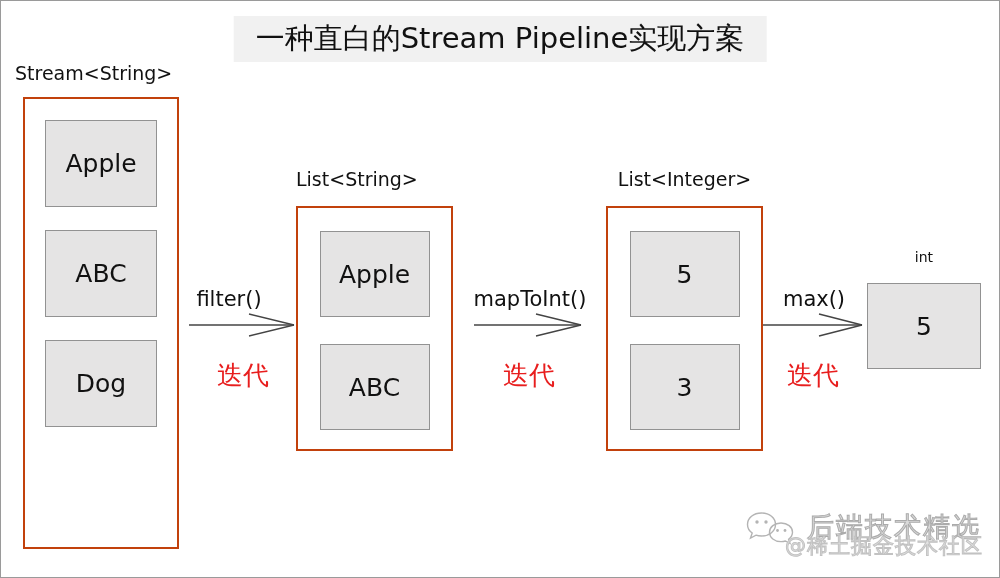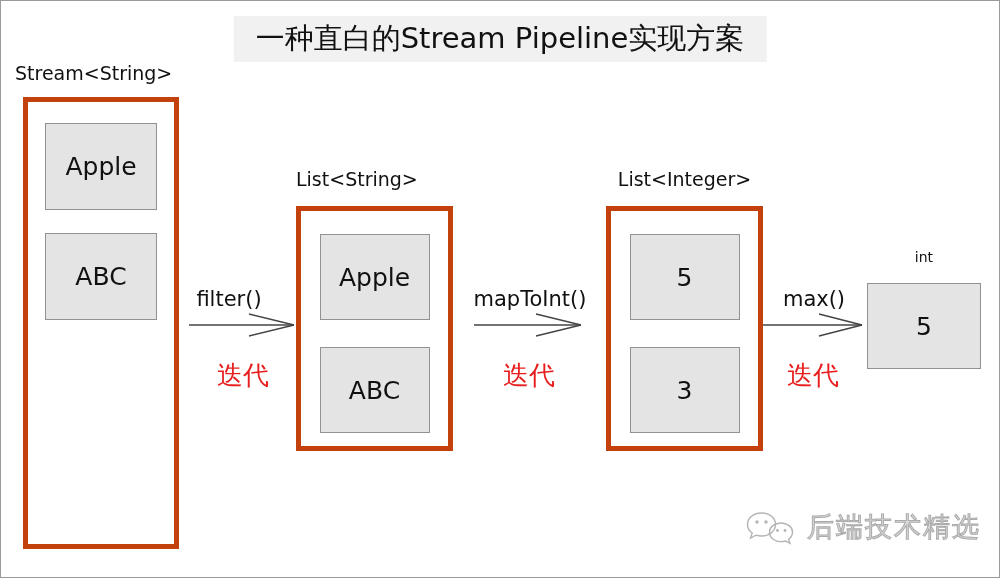--- a/index.html
+++ b/index.html
@@ -23,21 +23,21 @@
   }
   .col-label {
     position: absolute;
     font-size: 19px;
     color: #111;
     white-space: nowrap;
   }
   .container {
     position: absolute;
     background: #ffffff;
-    border: 5px solid #c2410c;
+    border: 2px solid #c2410c;
     display: flex;
     flex-direction: column;
     align-items: center;
   }
   .container.stream { left: 22px; top: 96px; width: 156px; height: 452px; padding-top: 21px; gap: 23px; }
   .container.mid    { width: 157px; top: 205px; height: 245px; padding-top: 23px; gap: 27px; }
   .container.liststr { left: 295px; }
   .container.listint { left: 605px; }
   .cell {
     background: #e5e4e4;
@@ -105,20 +105,21 @@
 </style>
 </head>
 <body>
 
 <div class="title">一种直白的Stream Pipeline实现方案</div>
 
 <div class="col-label" style="left:14px; top:61px;">Stream&lt;String&gt;</div>
 <div class="container stream">
   <div class="cell">Apple</div>
   <div class="cell">ABC</div>
+  <div class="cell">Dog</div>
 </div>
 
 <div class="op-label" style="left:176px; width:104px;">filter()</div>
 <svg class="arrow" style="left:188px;" width="108" height="28" viewBox="0 0 108 28">
   <line x1="0" y1="13" x2="105" y2="13" stroke="#444" stroke-width="1.3"></line>
   <line x1="60" y1="2" x2="105" y2="13" stroke="#444" stroke-width="1.3"></line>
   <line x1="60" y1="24" x2="105" y2="13" stroke="#444" stroke-width="1.3"></line>
 </svg>
 <div class="iter-label" style="left:190px; width:104px; color:#e81e1e;">迭代</div>
 
@@ -160,13 +161,14 @@
       <path d="M 36 14 C 29.5 14 24.5 18 24.5 23.3 C 24.5 28.6 29.5 32.6 36 32.6 C 37.5 32.6 39 32.4 40.3 32 L 45 34.4 L 43.6 30.3 C 45.9 28.6 47.5 26.1 47.5 23.3 C 47.5 18 42.5 14 36 14 Z"></path>
     </g>
     <g fill="#b4b4b4">
       <circle cx="12" cy="13" r="1.7"></circle>
       <circle cx="21" cy="13" r="1.7"></circle>
       <circle cx="32.5" cy="21.5" r="1.4"></circle>
       <circle cx="40" cy="21.5" r="1.4"></circle>
     </g>
   </svg>
   <div class="wm-line1">后端技术精选</div>
+  <div class="wm-line2">@稀土掘金技术社区</div>
 </div>
 
 </body></html>

